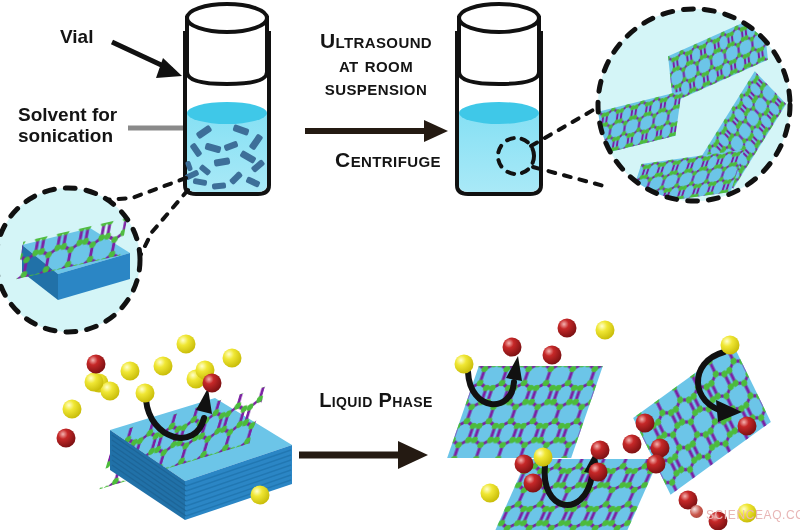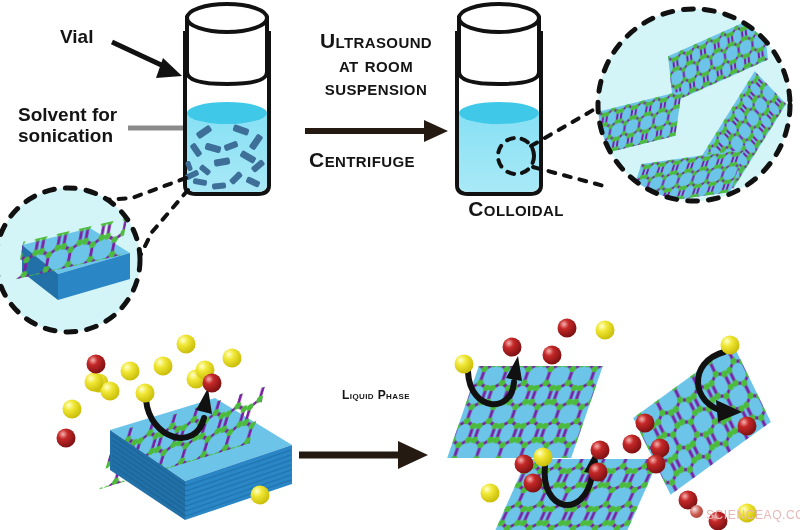--- a/index.html
+++ b/index.html
@@ -3,26 +3,26 @@
 <meta charset="utf-8">
 <style>
   html,body{margin:0;padding:0;background:#ffffff;}
   body{width:800px;height:530px;font-family:"Liberation Sans",sans-serif;}
   #stage{position:relative;width:800px;height:530px;overflow:hidden;background:#fff;}
   #stage svg{position:absolute;left:0;top:0;}
 
   .lbl{position:absolute;font-family:"Liberation Sans",sans-serif;color:#141414;font-weight:bold;line-height:1.12;}
   .plain{font-size:19px;letter-spacing:0px;}
   .smallcaps{font-variant:small-caps;font-size:21px;letter-spacing:.4px;text-align:center;}
-  .smallcaps.sm{font-size:12px;}
+  .smallcaps.sm{font-size:20px;}
 
   #lbl-vial{left:60px;top:26px;}
   #lbl-solvent{left:18px;top:104px;}
   #lbl-ultrasound{left:296px;top:29px;width:160px;}
-  #lbl-centrifuge{left:282px;top:148px;width:160px;}
+  #lbl-centrifuge{left:308px;top:148px;width:160px;}
   #lbl-colloidal{left:428px;top:197px;width:176px;}
   #lbl-lpe{left:288px;top:389px;width:176px;}
 
   #watermark{position:absolute;left:706px;top:508px;font-size:12px;letter-spacing:.6px;
              color:#e8b6b6;font-family:"Liberation Sans",sans-serif;font-weight:normal;}
   #wm-dot{position:absolute;left:690px;top:505px;width:13px;height:13px;border-radius:50%;
           background:radial-gradient(circle at 35% 32%,#f4dede 0%,#c0392b 48%,#7b1b12 100%);opacity:.85;}
 </style>
 </head>
 <body>
@@ -343,21 +343,20 @@
 
   <div class="lbl smallcaps" id="lbl-ultrasound">
     <div>Ultrasound</div>
     <div>at room</div>
     <div>suspension</div>
   </div>
 
   <div class="lbl smallcaps" id="lbl-centrifuge">Centrifuge</div>
 
   <div class="lbl smallcaps" id="lbl-colloidal">
-    <div>Colloidal</div>
   </div>
 
   <div class="lbl smallcaps sm" id="lbl-lpe">
     <div>Liquid Phase</div>
   </div>
 
   <div id="wm-dot"></div>
   <div id="watermark">SCIENCEAQ.COM</div>
 </div>
 

